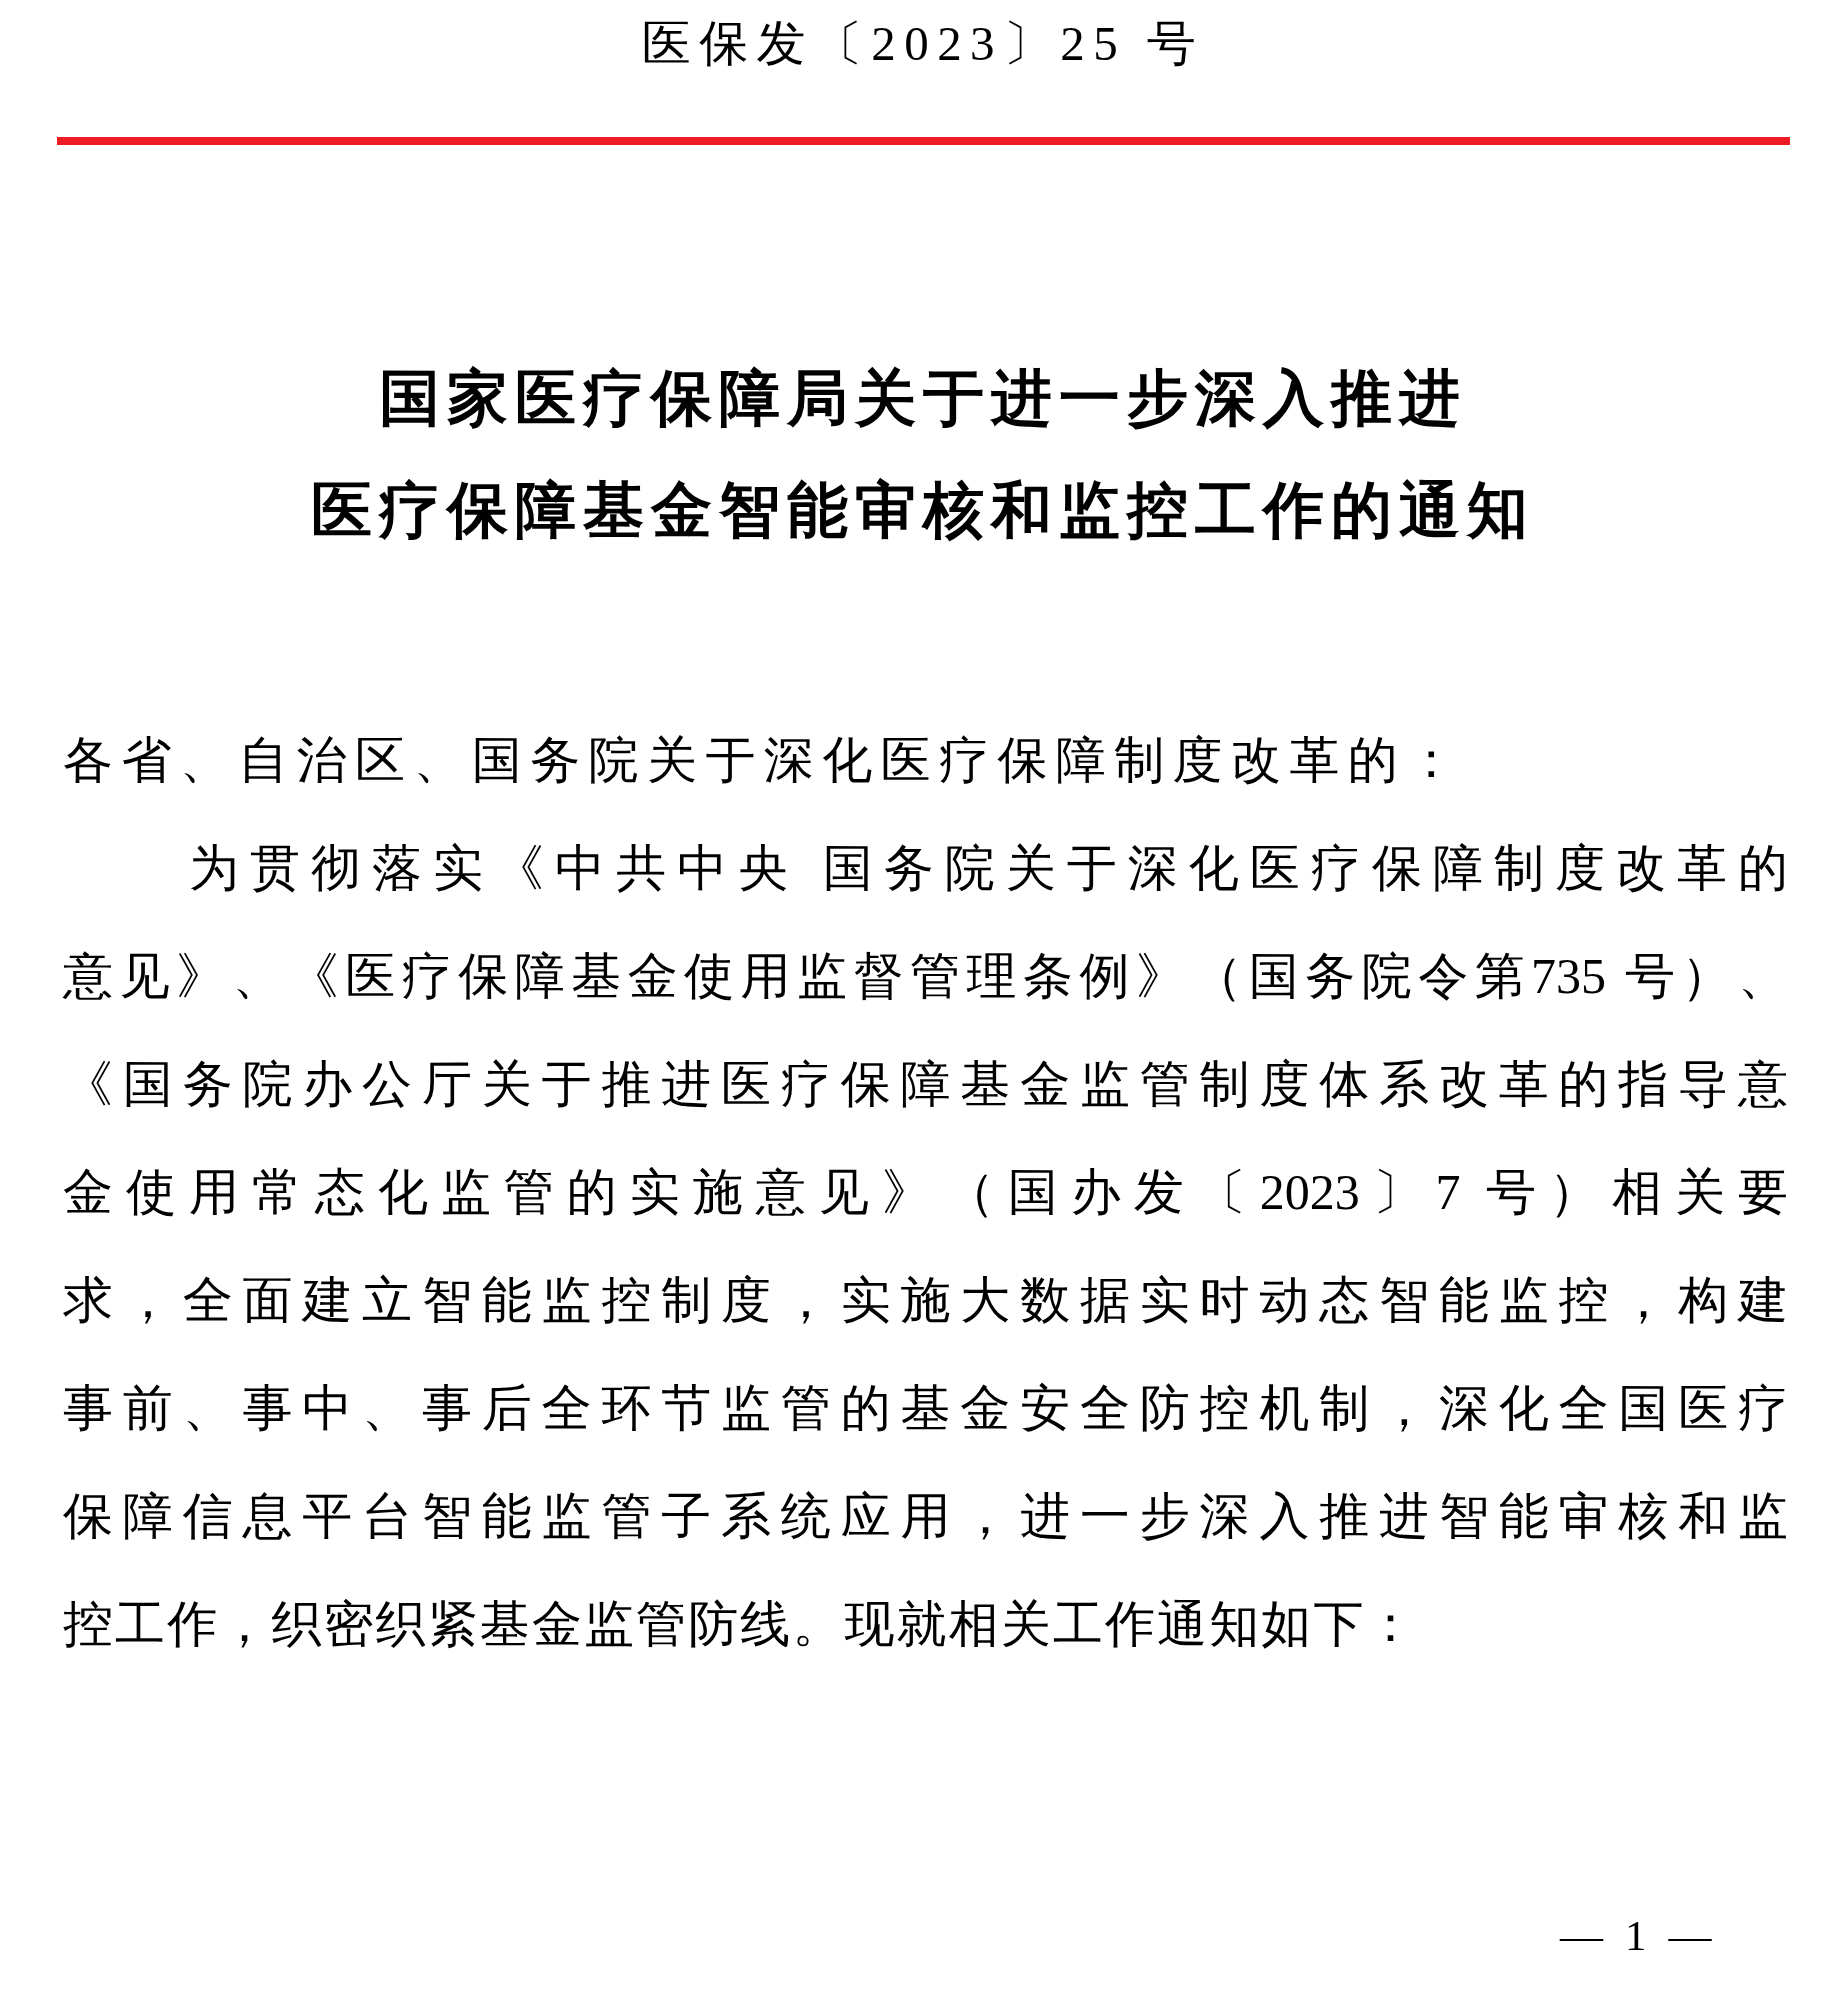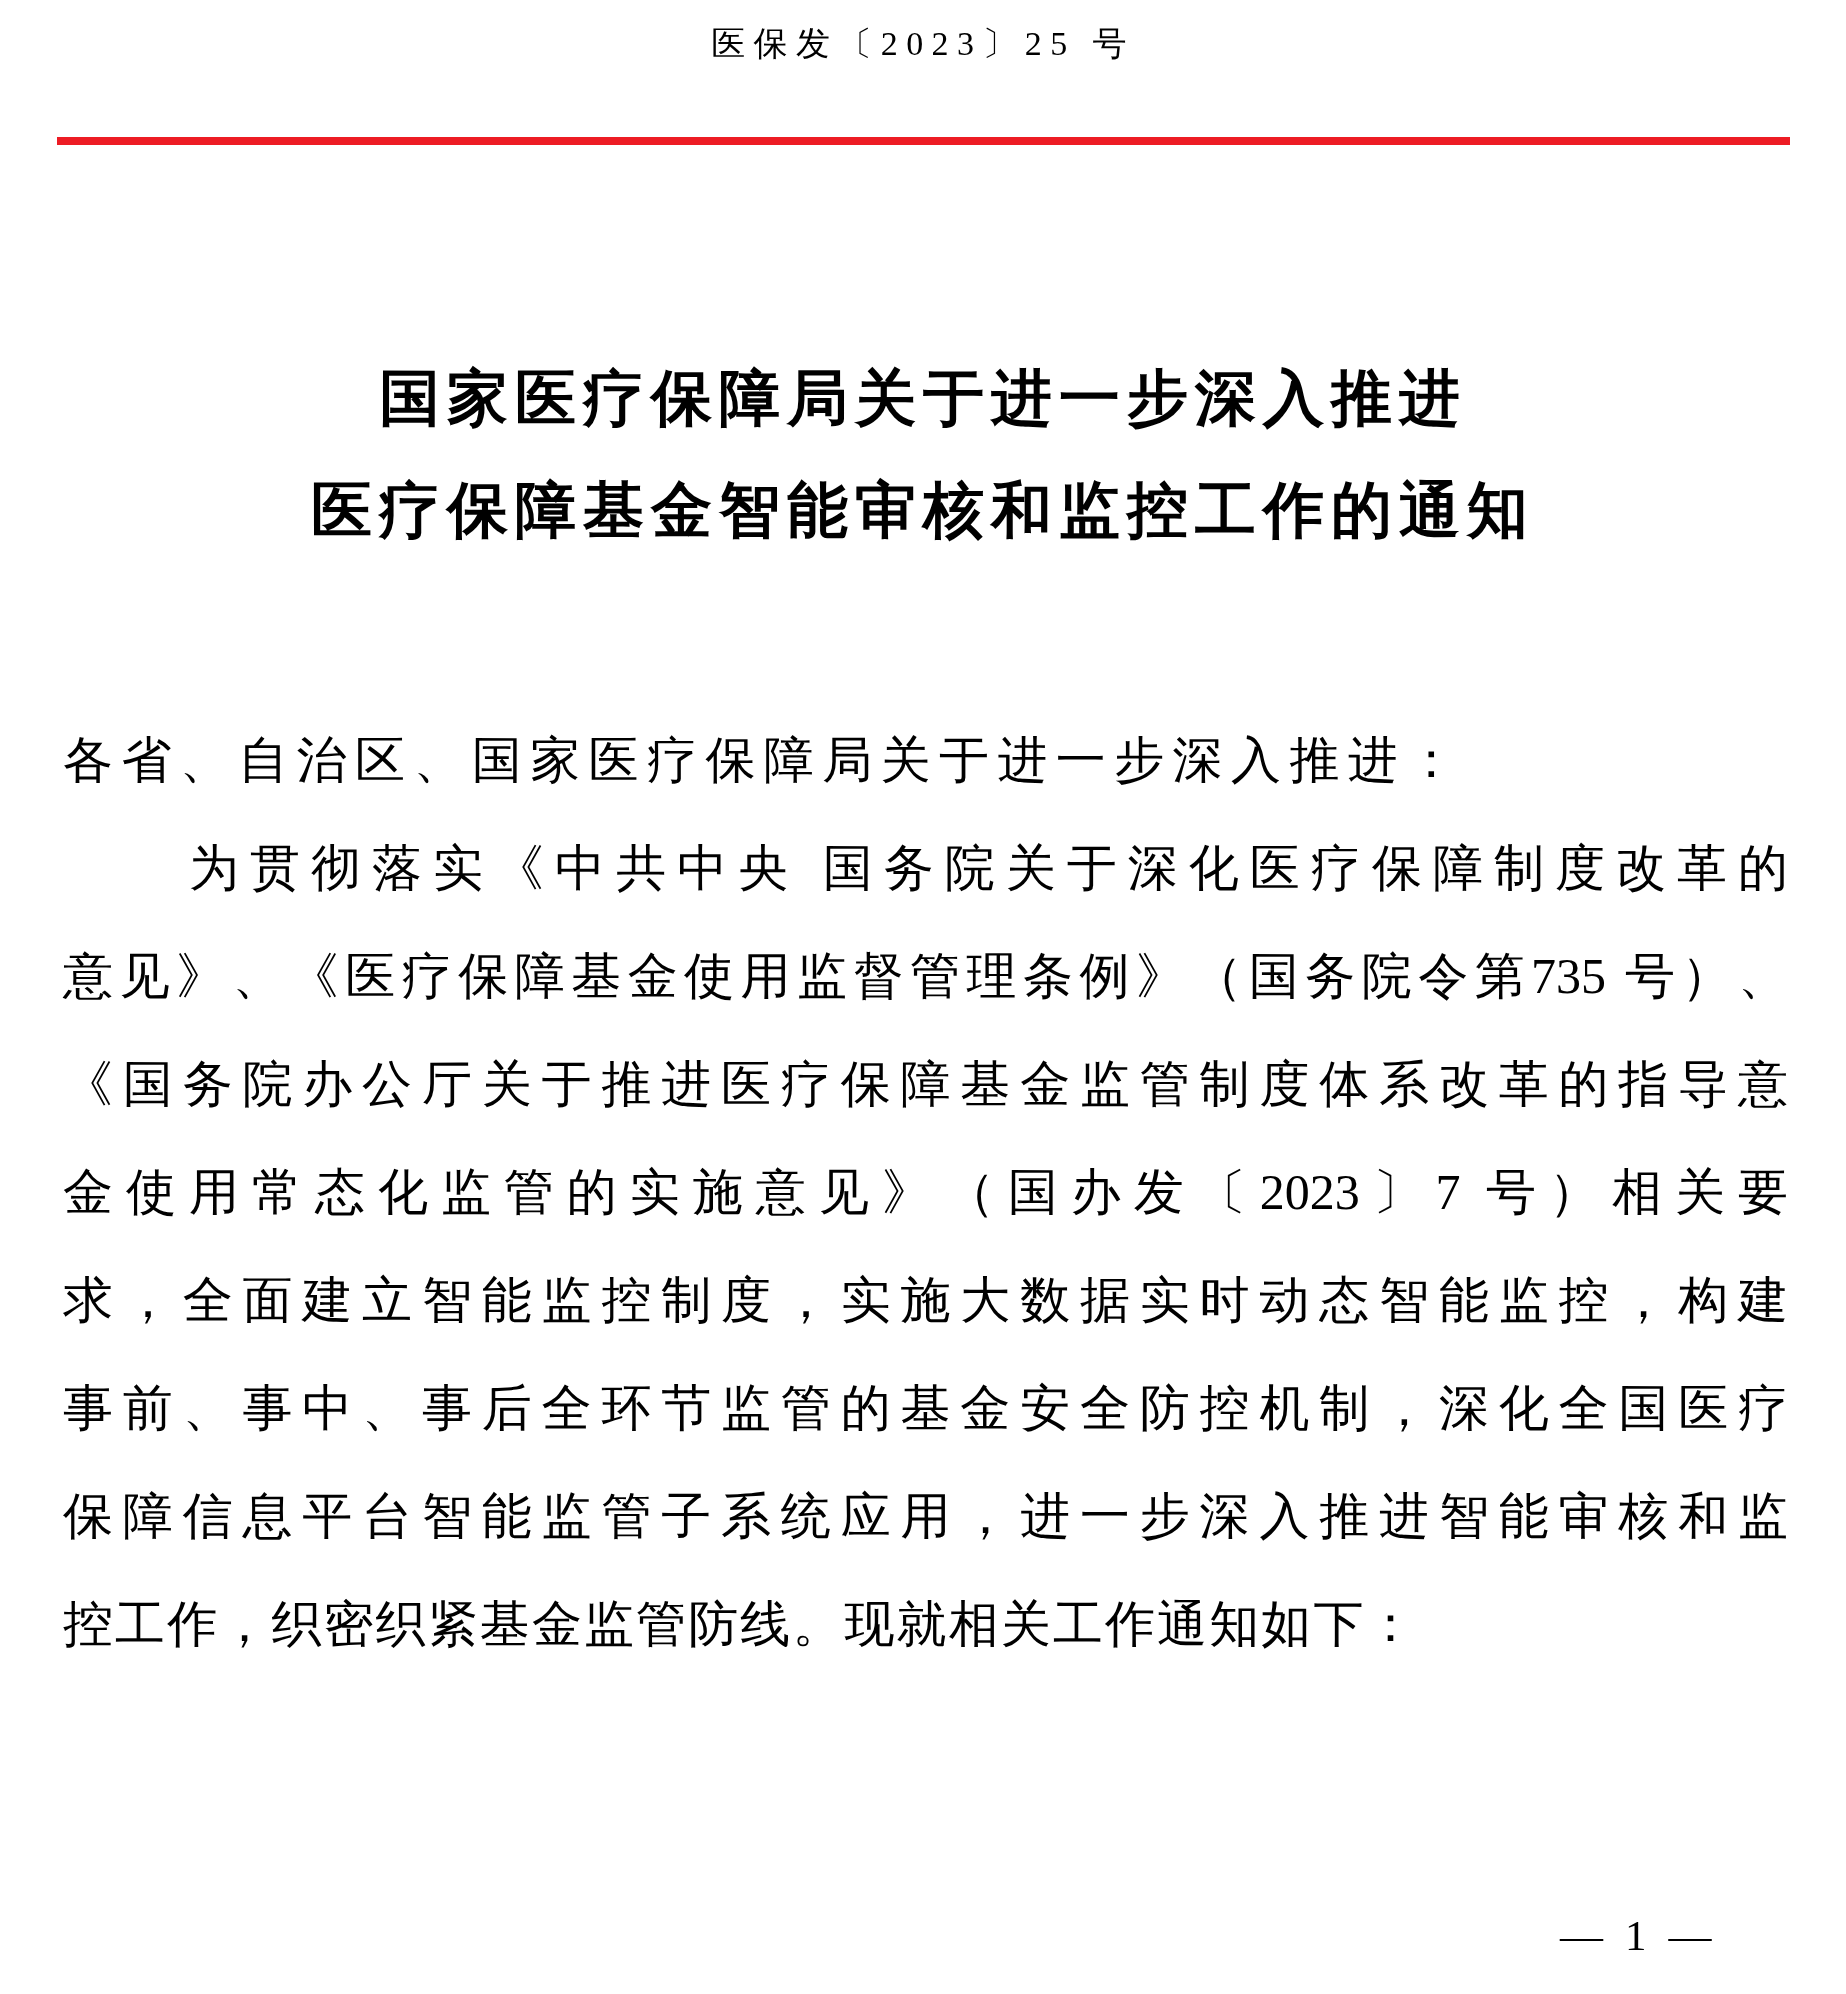--- a/index.html
+++ b/index.html
@@ -15,21 +15,21 @@
     overflow: hidden;
   }
 
   
   .doc-number {
     position: absolute;
     top: 7px;
     left: 0;
     width: 100%;
     text-align: center;
-    font-size: 34px;
+    font-size: 49px;
     line-height: 73px;
     letter-spacing: 8.4px;
     white-space: nowrap;
   }
 
   
   .red-rule {
     position: absolute;
     top: 137px;
     left: 57px;
@@ -97,21 +97,21 @@
   <div class="doc-number">医保发〔2023〕25 号</div>
 
   <div class="red-rule" style="background: rgb(237, 28, 36);"></div>
 
   <h1 class="title">
     <span class="title-line">国家医疗保障局关于进一步深入推进</span>
     <span class="title-line">医疗保障基金智能审核和监控工作的通知</span>
   </h1>
 
   <div class="body-text">
-    <div class="salutation">各省、自治区、国家医疗保障局关于进一步深入推进：</div>
+    <div class="salutation">各省、自治区、国务院关于深化医疗保障制度改革的：</div>
     <div class="line indent">为贯彻落实《中共中央 国务院关于深化医疗保障制度改革的</div>
     <div class="line">意见》、《医疗保障基金使用监督管理条例》（国务院令第735 号）、</div>
     <div class="line">《国务院办公厅关于推进医疗保障基金监管制度体系改革的指导意</div>
     <div class="line">金使用常态化监管的实施意见》（国办发〔2023〕7 号）相关要</div>
     <div class="line">求，全面建立智能监控制度，实施大数据实时动态智能监控，构建</div>
     <div class="line">事前、事中、事后全环节监管的基金安全防控机制，深化全国医疗</div>
     <div class="line">保障信息平台智能监管子系统应用，进一步深入推进智能审核和监</div>
     <div class="line plain">控工作，织密织紧基金监管防线。现就相关工作通知如下：</div>
   </div>
 

